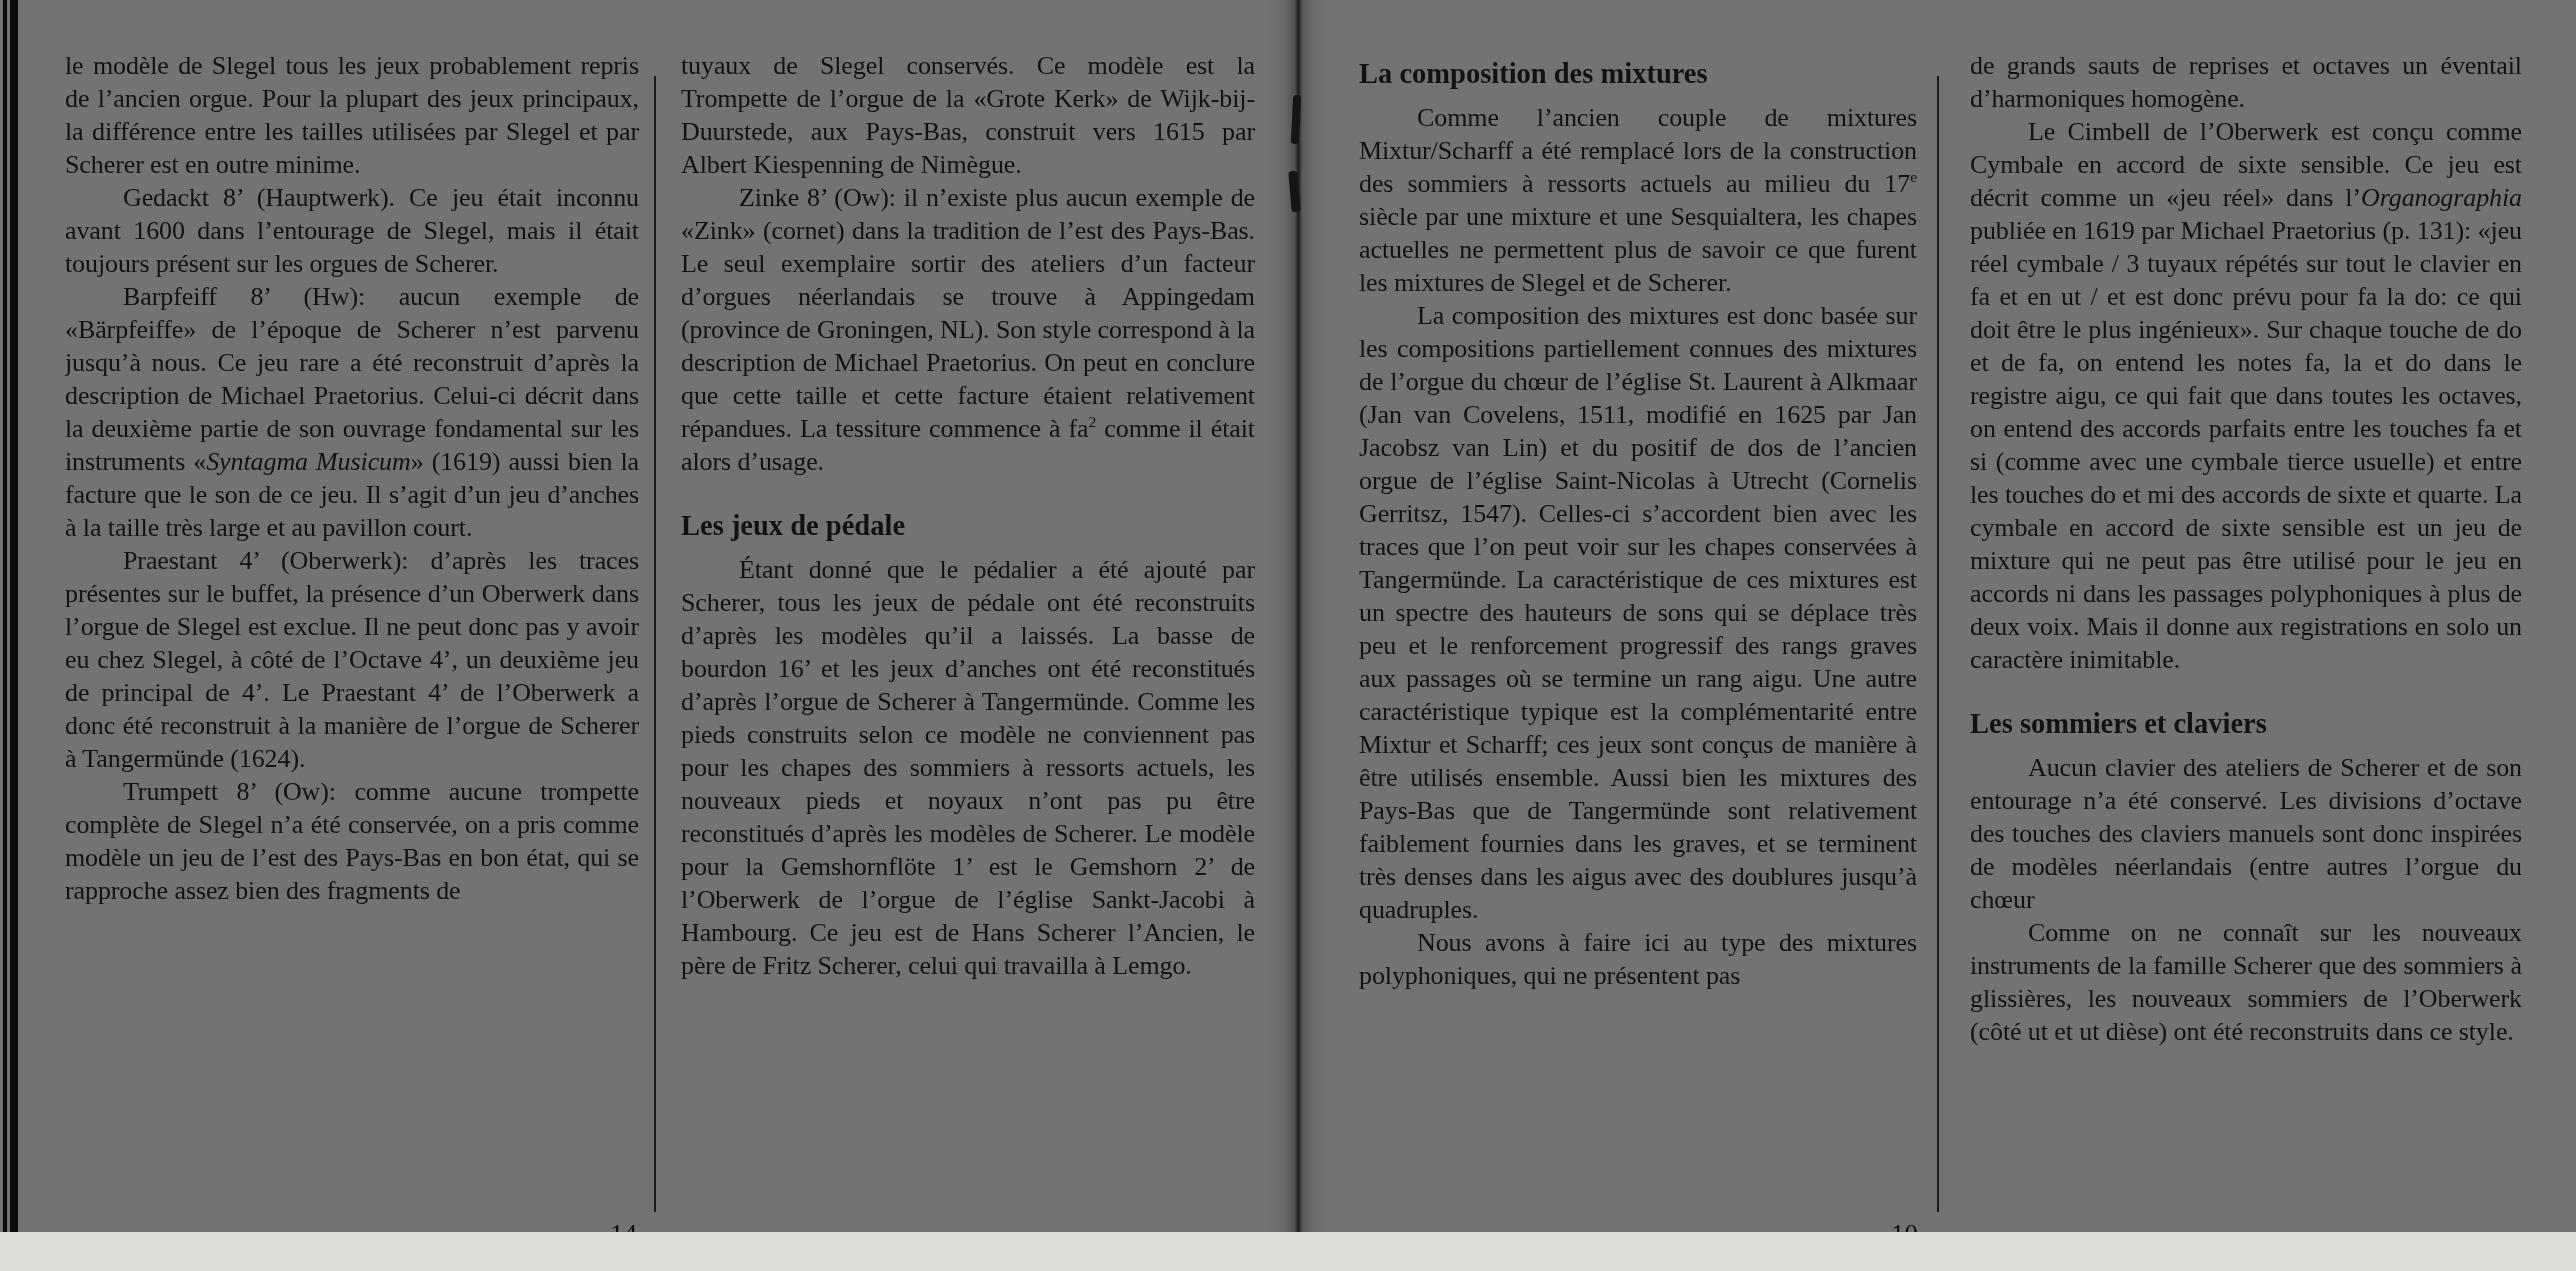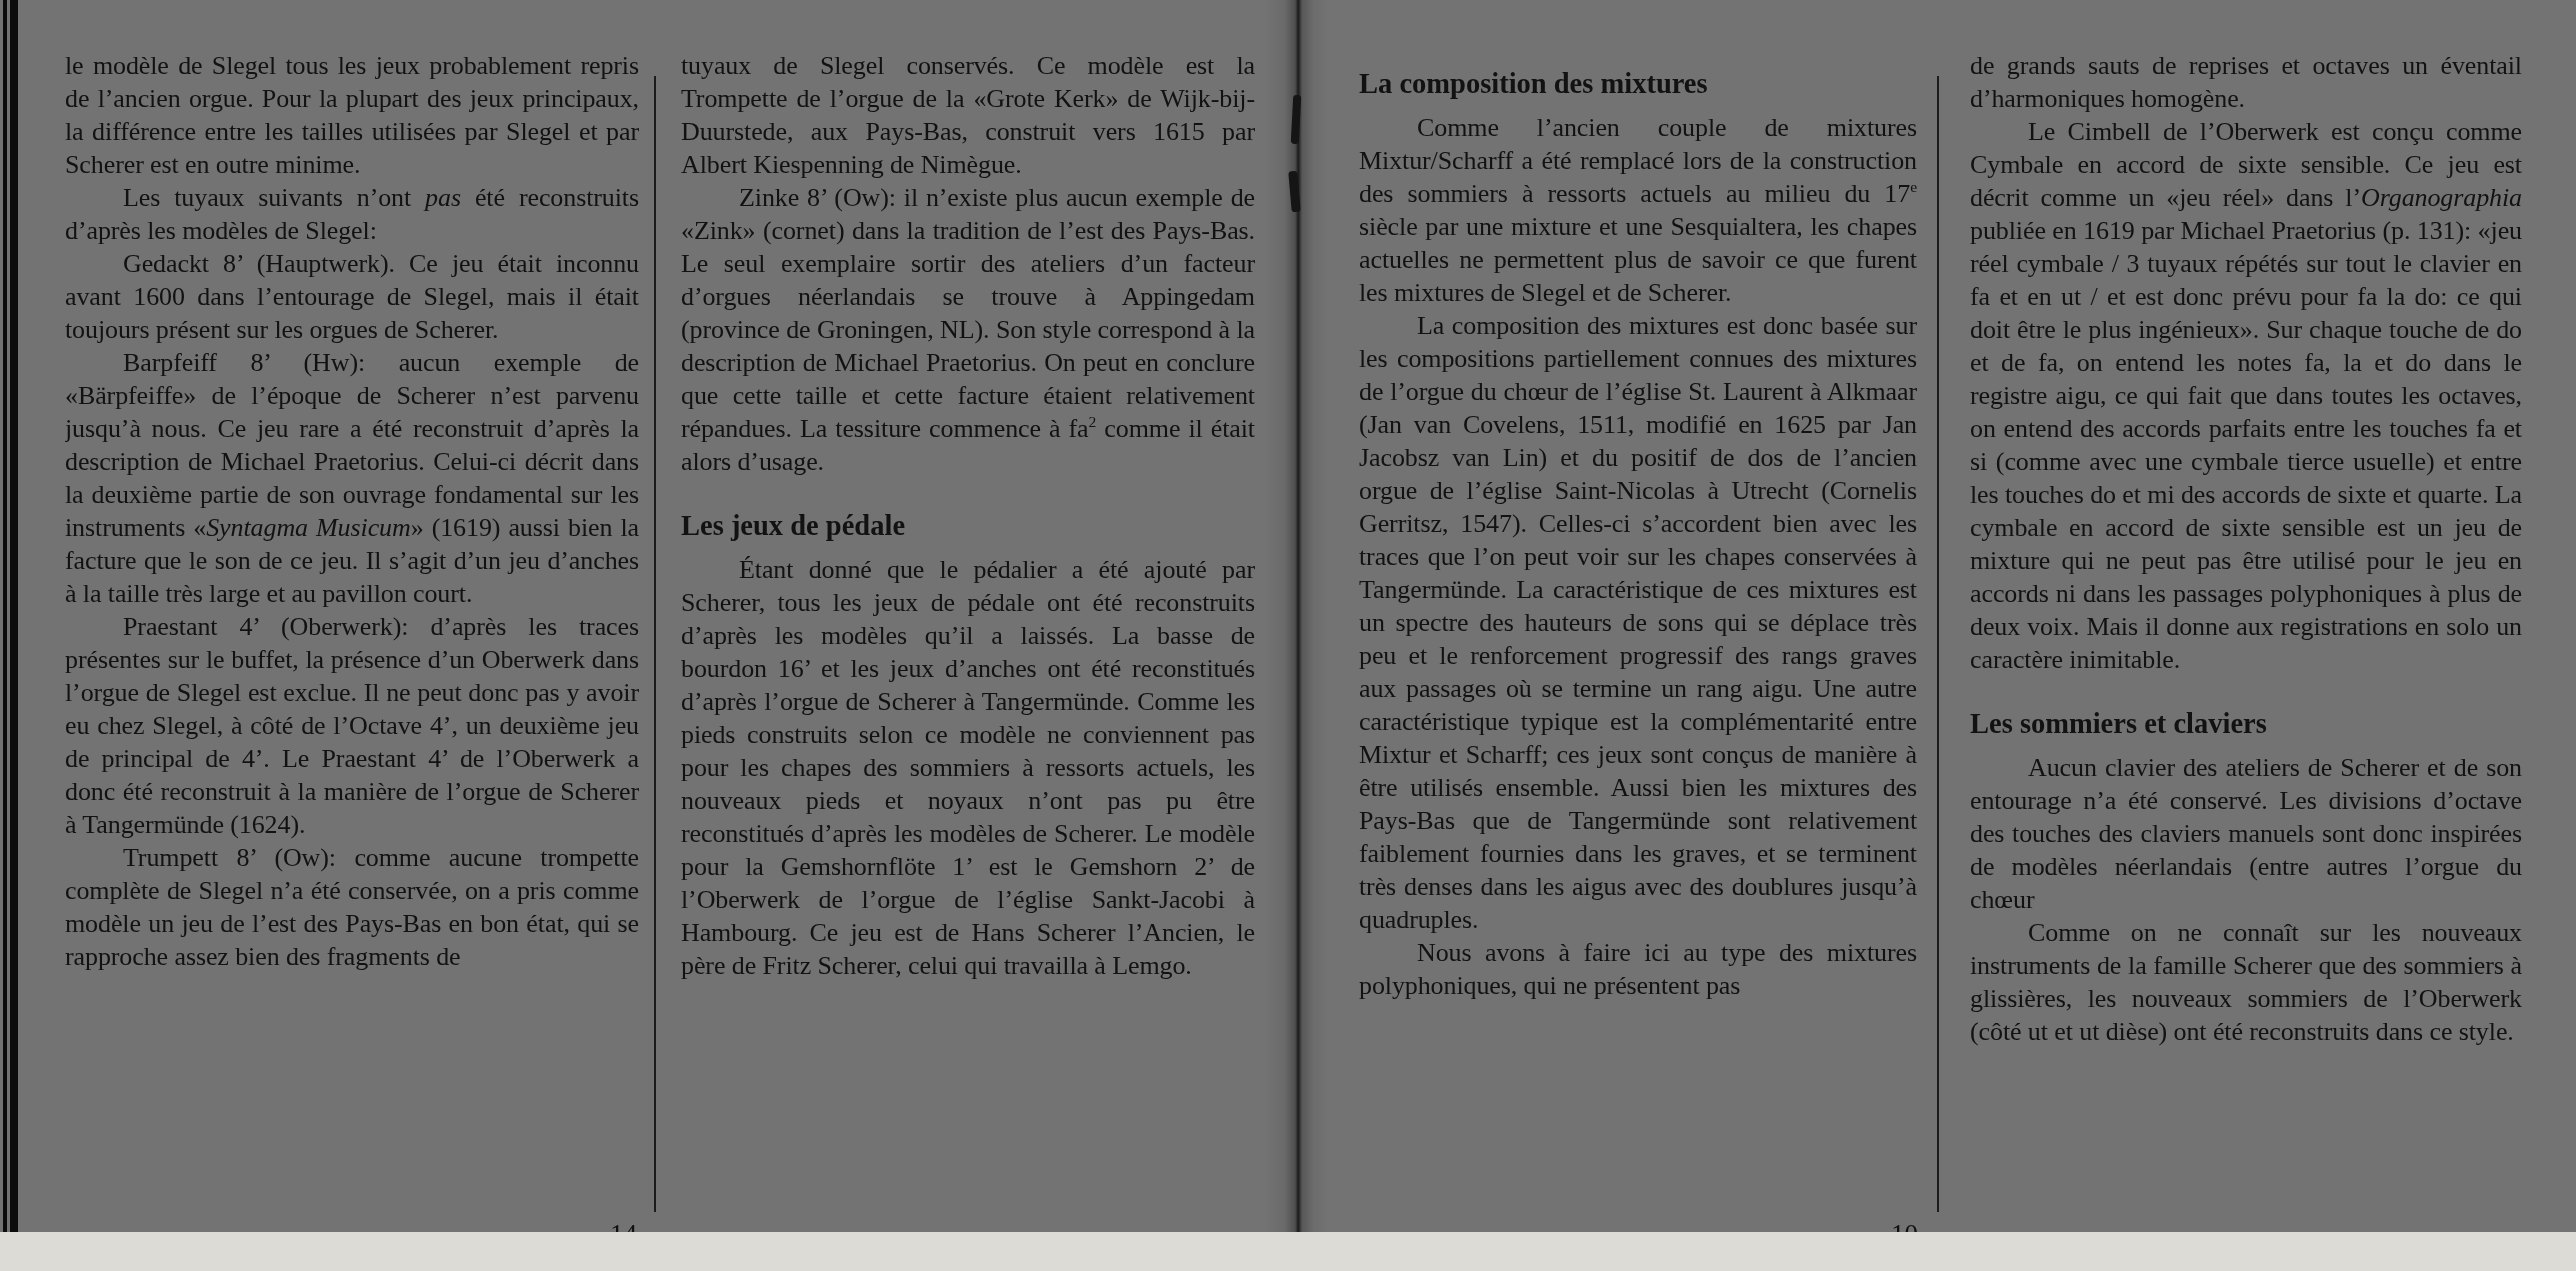--- a/index.html
+++ b/index.html
@@ -40,41 +40,40 @@
   .col-1{left:65px;width:574px;}
   .col-2{left:681px;width:574px;}
   .col-3{left:1359px;width:558px;}
   .col-4{left:1970px;width:552px;}
   .column p{margin:0;}
   .column p.indent{text-indent:58px;}
   .column h2{
     font-size:28.5px;line-height:34px;font-weight:700;
     margin:31px 0 9.5px 0;letter-spacing:0;
   }
-  .column > h2:first-child{margin-top:18px;}
+  .column > h2:first-child{margin-top:8px;}
   .column sup{font-size:60%;line-height:0;vertical-align:super;}
   .page-number{
     position:absolute;top:1219px;width:82px;
     text-align:left;font-size:27px;color:#111;
   }
   .pn-left{left:610px;}
   .pn-right{left:1891px;}
 </style>
 </head>
 <body>
 
 <div class="spread">
 
   <div class="edge-line edge-a"></div>
   <div class="edge-line edge-b"></div>
 
   <div>
     <div class="column col-1">
         <p>le modèle de Slegel tous les jeux probablement repris de l’ancien orgue. Pour la plupart des jeux principaux, la différence entre les tailles utilisées par Slegel et par Scherer est en outre minime.</p>
-        <p class="indent">Les tuyaux suivants n’ont <span style="font-style: italic;">pas</span> été reconstruits d’après les modèles de Slegel:</p>
         <p class="indent">Gedackt 8’ (Hauptwerk). Ce jeu était inconnu avant 1600 dans l’entourage de Slegel, mais il était toujours présent sur les orgues de Scherer.</p>
         <p class="indent">Barpfeiff 8’ (Hw): aucun exemple de «Bärpfeiffe» de l’époque de Scherer n’est parvenu jusqu’à nous. Ce jeu rare a été reconstruit d’après la description de Michael Praetorius. Celui-ci décrit dans la deuxième partie de son ouvrage fondamental sur les instruments «<span style="font-style: italic;">Syntagma Musicum</span>» (1619) aussi bien la facture que le son de ce jeu. Il s’agit d’un jeu d’anches à la taille très large et au pavillon court.</p>
         <p class="indent">Praestant 4’ (Oberwerk): d’après les traces présentes sur le buffet, la présence d’un Oberwerk dans l’orgue de Slegel est exclue. Il ne peut donc pas y avoir eu chez Slegel, à côté de l’Octave 4’, un deuxième jeu de principal de 4’. Le Praestant 4’ de l’Oberwerk a donc été reconstruit à la manière de l’orgue de Scherer à Tangermünde (1624).</p>
         <p class="indent">Trumpett 8’ (Ow): comme aucune trompette complète de Slegel n’a été conservée, on a pris comme modèle un jeu de l’est des Pays-Bas en bon état, qui se rapproche assez bien des fragments de</p>
       </div>
     <div class="colrule rule-1"></div>
     <div class="column col-2">
         <p>tuyaux de Slegel conservés. Ce modèle est la Trompette de l’orgue de la «Grote Kerk» de Wijk-bij-Duurstede, aux Pays-Bas, construit vers 1615 par Albert Kiespenning de Nimègue.</p>
         <p class="indent">Zinke 8’ (Ow): il n’existe plus aucun exemple de «Zink» (cornet) dans la tradition de l’est des Pays-Bas. Le seul exemplaire sortir des ateliers d’un facteur d’orgues néerlandais se trouve à Appingedam (province de Groningen, NL). Son style correspond à la description de Michael Praetorius. On peut en conclure que cette taille et cette facture étaient relativement répandues. La tessiture commence à fa<sup>2</sup> comme il était alors d’usage.</p>
         <h2>Les jeux de pédale</h2>

